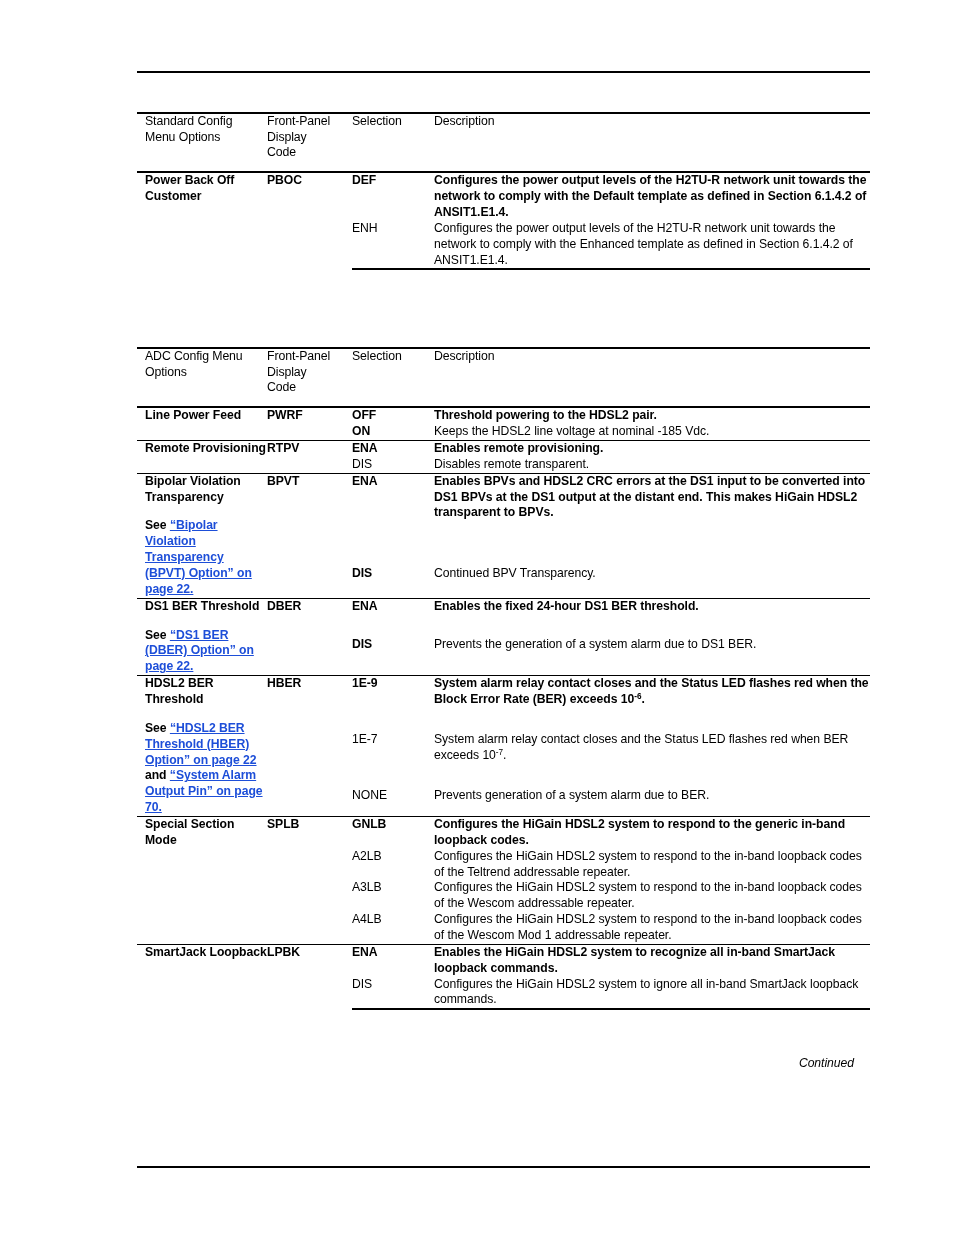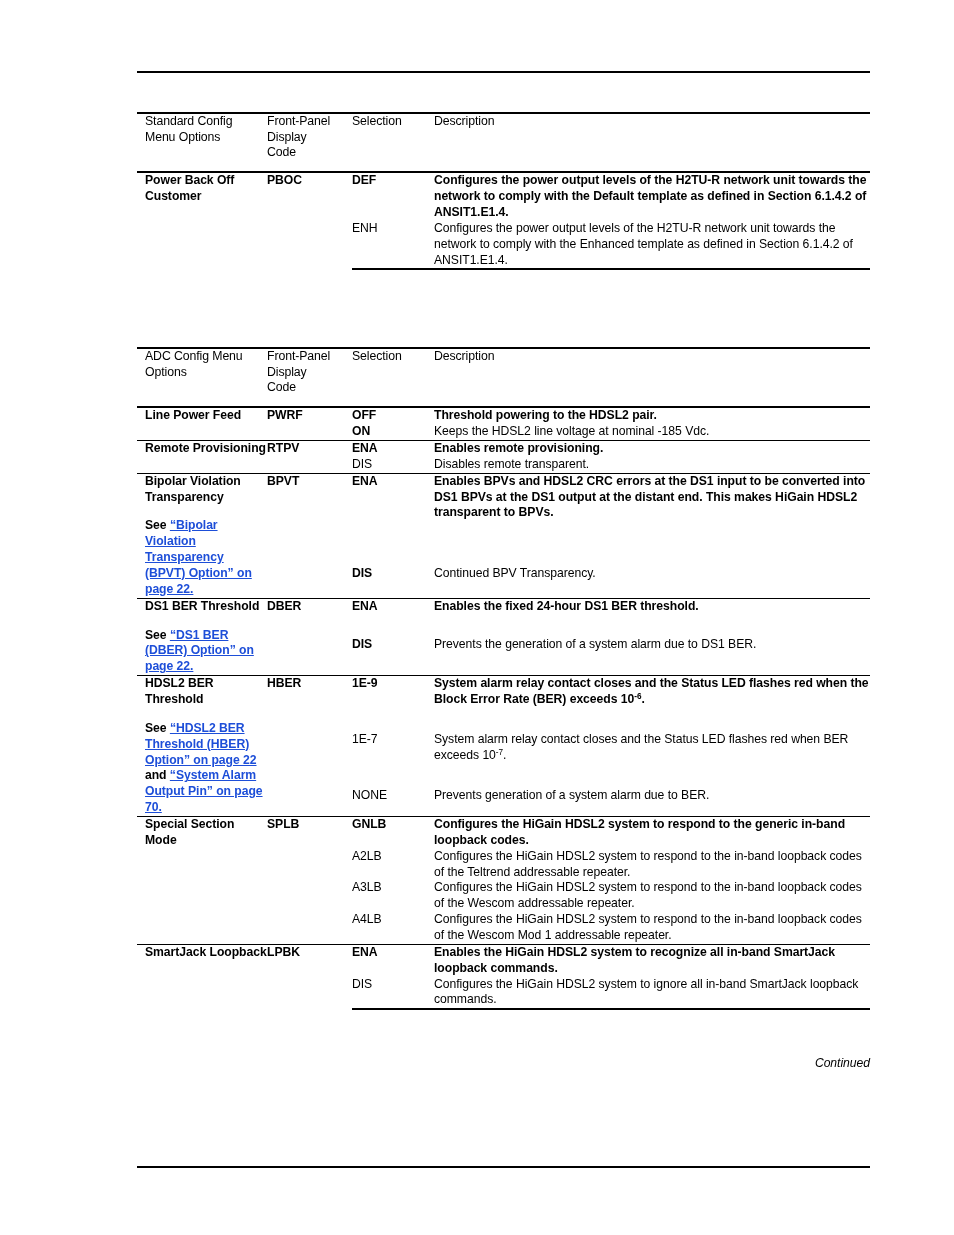--- a/index.html
+++ b/index.html
@@ -112,21 +112,21 @@
   sup {
     font-size: 8.2px;
     vertical-align: baseline;
     position: relative;
     top: -4.4px;
   }
 
   
   .continued {
     position: absolute;
-    left: 137px;
+    left: 121px;
     top: 1056px;
     width: 733px;
     text-align: right;
     font-size: 12.2px;
     font-style: italic;
     letter-spacing: -0.05px;
   }
 </style>
 </head>
 <body>

